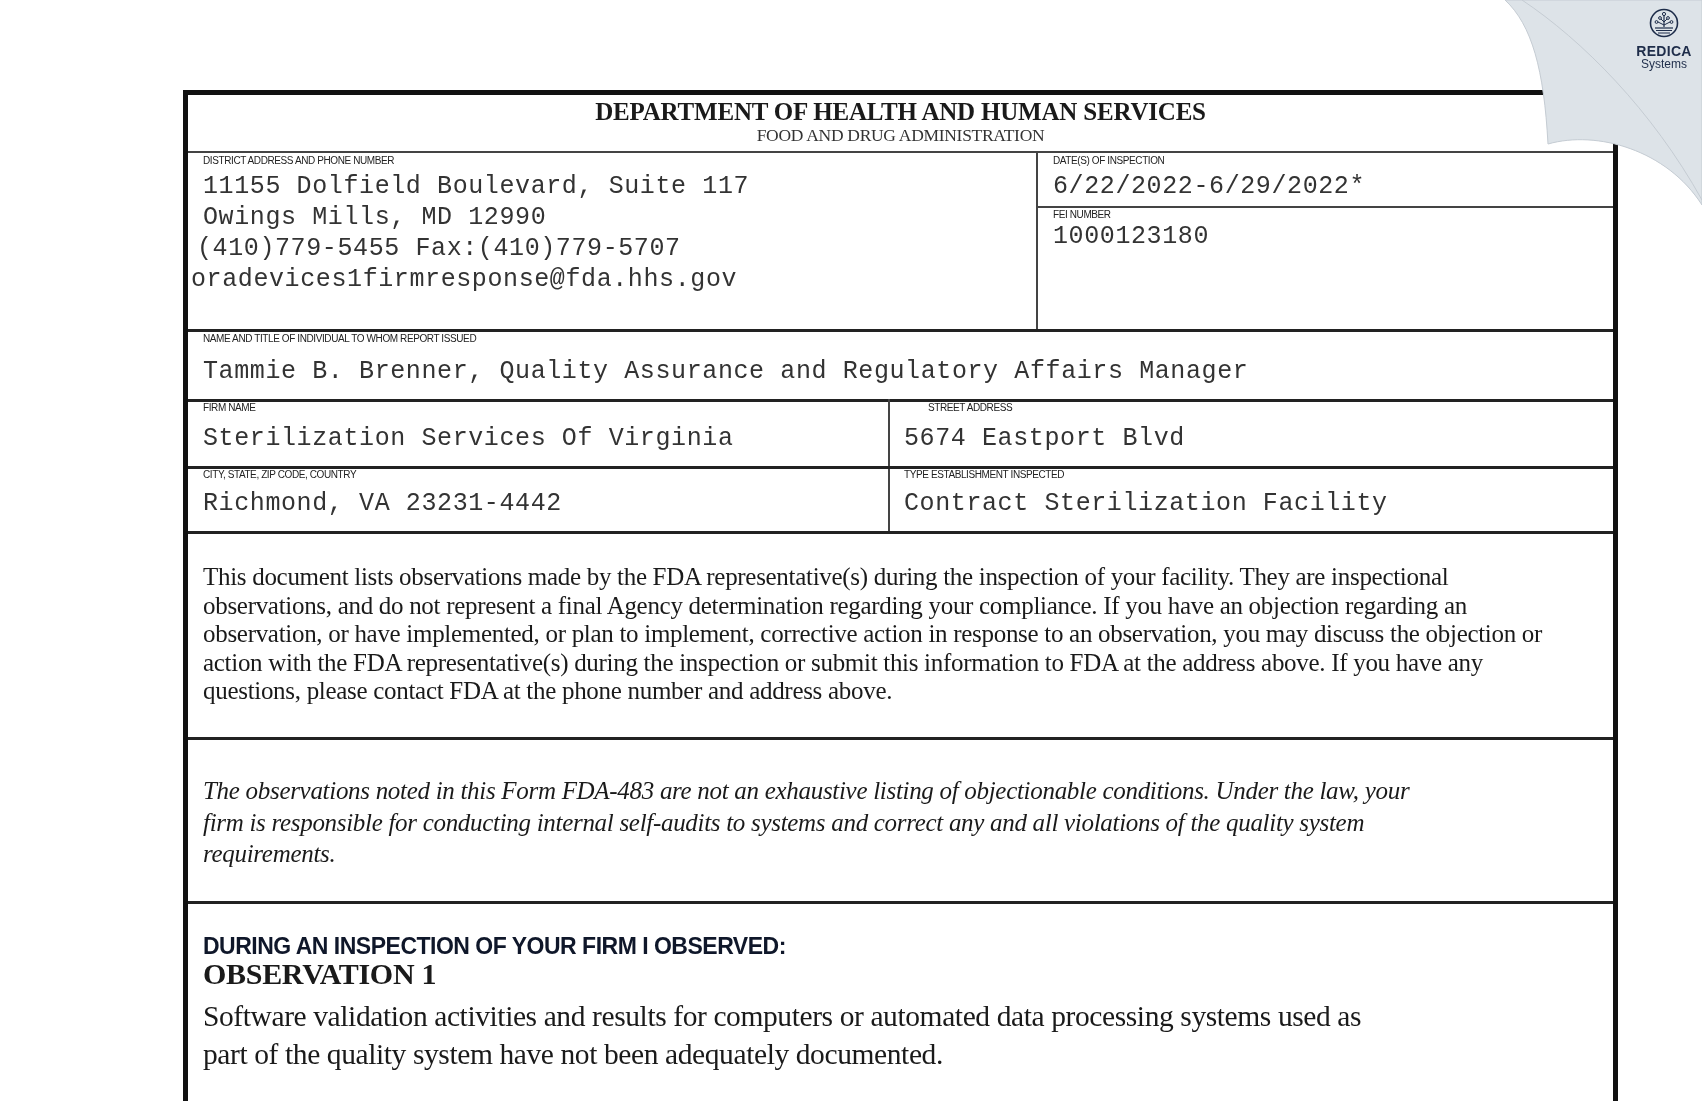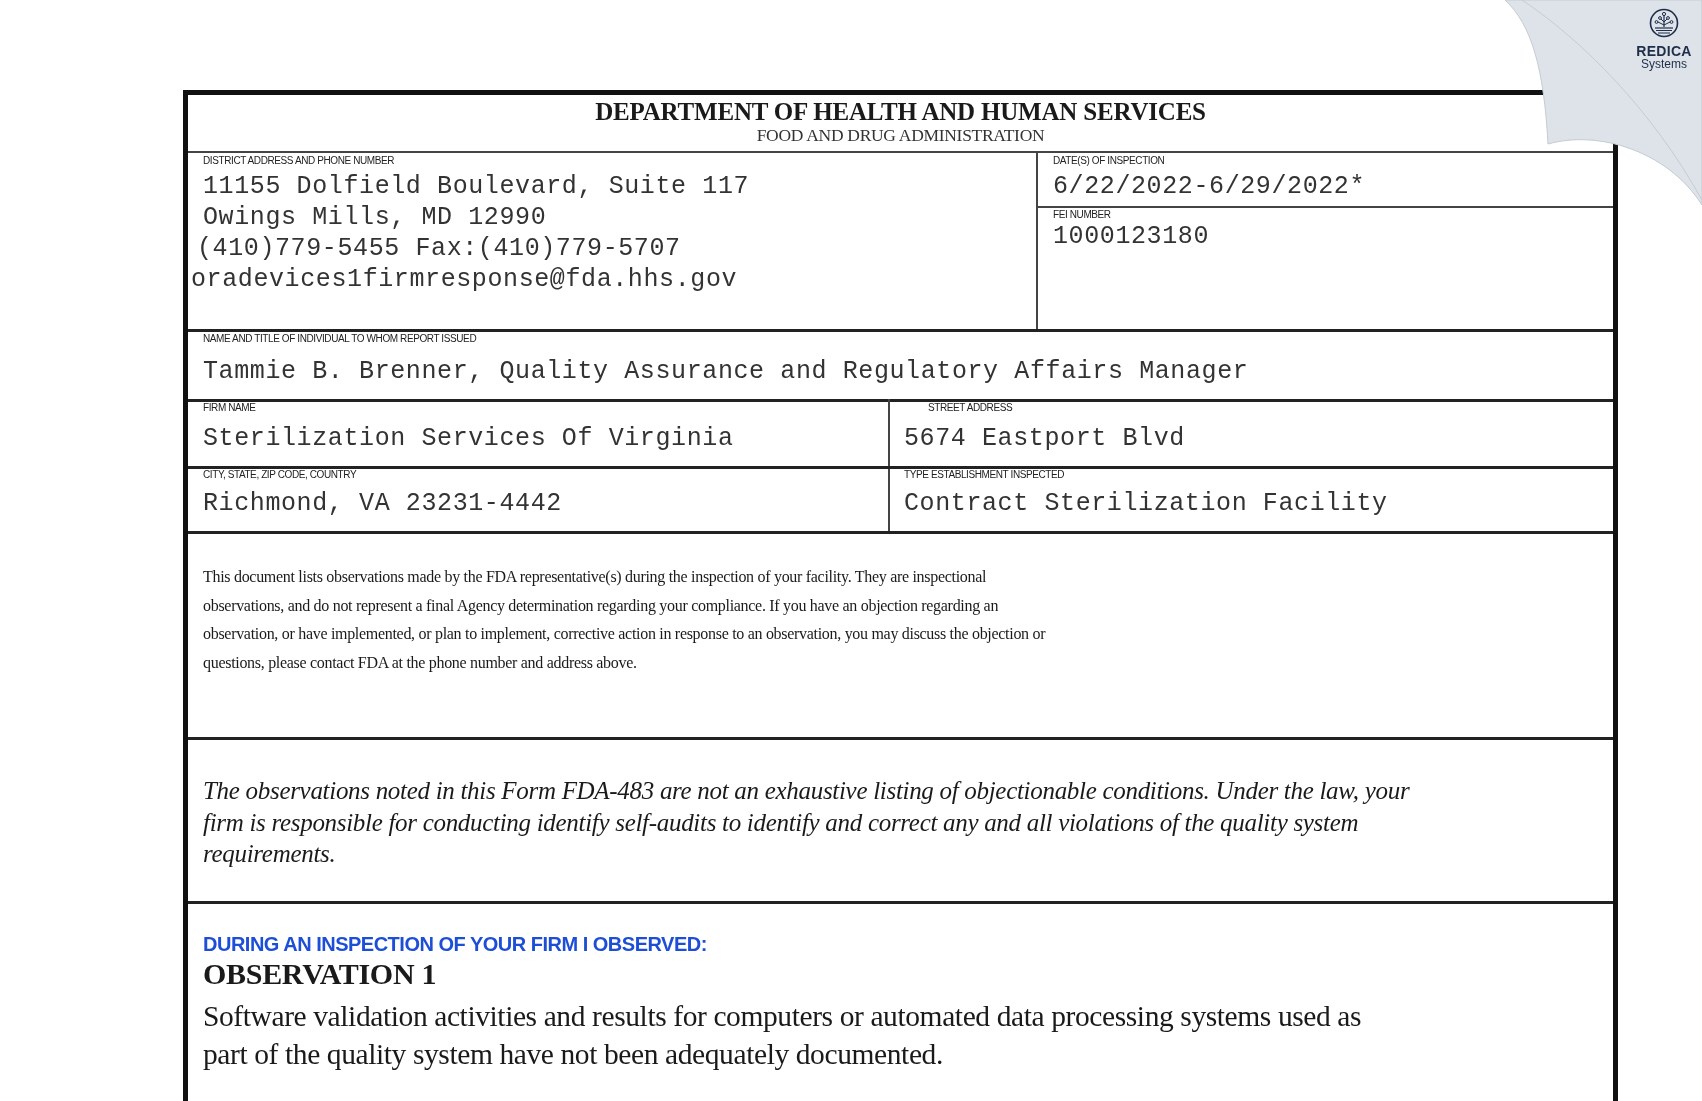--- a/index.html
+++ b/index.html
@@ -5,21 +5,21 @@
   html, body { margin:0; padding:0; }
   body { width:1702px; height:1101px; background:#ffffff; position:relative; overflow:hidden; font-family:"Liberation Serif", serif; color:#1a1a1a; }
   .form { position:absolute; left:183px; top:90px; width:1435px; height:1040px; border-left:5px solid #111; border-top:5px solid #111; border-right:5px solid #111; box-sizing:border-box; }
   .abs { position:absolute; }
   .hline { position:absolute; left:0; right:0; height:0; border-top:2px solid #444; }
   .hline.dark { border-top:3px solid #222; }
   .vline { position:absolute; width:0; border-left:2px solid #444; }
   .label { position:absolute; font-family:"Liberation Sans", sans-serif; font-size:10px; letter-spacing:-0.4px; color:#222; white-space:nowrap; }
   .mono { position:absolute; font-family:"Liberation Mono", monospace; font-size:25px; color:#333; white-space:nowrap; letter-spacing:0.6px; }
   .title { position:absolute; left:0; right:0; text-align:center; white-space:nowrap; }
-  .para { position:absolute; left:15px; width:1400px; font-family:"Liberation Serif", serif; font-size:16px; line-height:28.5px; color:#1a1a1a; letter-spacing:-0.3px; }
+  .para { position:absolute; left:15px; width:1400px; font-family:"Liberation Serif", serif; font-size:25px; line-height:28.5px; color:#1a1a1a; letter-spacing:-0.3px; }
   .para .ln { display:block; white-space:nowrap; }
   .italic { font-style:italic; font-size:25px; line-height:31.5px; }
   .curl { position:absolute; right:0; top:0; width:200px; height:205px; }
   .logo { position:absolute; left:1636px; top:8px; width:56px; text-align:center; }
   .logo-text { font-family:"Liberation Sans", sans-serif; font-weight:bold; font-size:14px; color:#1e2d4a; letter-spacing:0.3px; line-height:15px; }
   .logo-sub { font-family:"Liberation Sans", sans-serif; font-size:12px; color:#1e2d4a; line-height:11px; }
 </style>
 </head>
 <body>
 
@@ -59,32 +59,33 @@
   <div class="label" style="left:15px; top:374px;">CITY, STATE, ZIP CODE, COUNTRY</div>
   <div class="mono" style="left:15px; top:394px;">Richmond, VA 23231-4442</div>
   <div class="label" style="left:716px; top:374px;">TYPE ESTABLISHMENT INSPECTED</div>
   <div class="mono" style="left:716px; top:394px;">Contract Sterilization Facility</div>
   <div class="hline dark" style="top:436px;"></div>
 
   <div class="para" style="top:468px;">
     <span class="ln">This document lists observations made by the FDA representative(s) during the inspection of your facility. They are inspectional</span>
     <span class="ln">observations, and do not represent a final Agency determination regarding your compliance. If you have an objection regarding an</span>
     <span class="ln">observation, or have implemented, or plan to implement, corrective action in response to an observation, you may discuss the objection or</span>
+    <span class="ln">action with the FDA representative(s) during the inspection or submit this information to FDA at the address above. If you have any</span>
     <span class="ln">questions, please contact FDA at the phone number and address above.</span>
   </div>
   <div class="hline dark" style="top:642px;"></div>
 
   <div class="para italic" style="top:680px;">
     <span class="ln">The observations noted in this Form FDA-483 are not an exhaustive listing of objectionable conditions. Under the law, your</span>
-    <span class="ln">firm is responsible for conducting identify self-audits to identify and correct any and all violations of the quality system</span>
+    <span class="ln">firm is responsible for conducting internal self-audits to systems and correct any and all violations of the quality system</span>
     <span class="ln">requirements.</span>
   </div>
   <div class="hline dark" style="top:806px;"></div>
 
-  <div class="abs" style="left:15px; top:838px; font-family:'Liberation Sans',sans-serif; font-weight:bold; font-size:20px; letter-spacing:-0.5px; color:#1d4ed8; white-space:nowrap;">DURING AN INSPECTION OF YOUR FIRM I OBSERVED:</div>
+  <div class="abs" style="left:15px; top:838px; font-family:'Liberation Sans',sans-serif; font-weight:bold; font-size:23px; letter-spacing:-0.5px; color:#0f172a; white-space:nowrap;">DURING AN INSPECTION OF YOUR FIRM I OBSERVED:</div>
   <div class="abs" style="left:15px; top:862px; font-family:'Liberation Serif',serif; font-weight:bold; font-size:30px; letter-spacing:-0.3px; color:#1a1a1a; white-space:nowrap;">OBSERVATION 1</div>
   <div class="para" style="top:902px; font-size:29.5px; line-height:38px; letter-spacing:-0.4px;">
     <span class="ln">Software validation activities and results for computers or automated data processing systems used as</span>
     <span class="ln">part of the quality system have not been adequately documented.</span>
   </div>
 </div>
 
 <svg class="curl" viewBox="0 0 200 205">
   <path d="M3 0 C 30 25, 42 70, 46 144 C 95 130, 165 150, 200 205 L 200 0 Z" fill="#dde3e8" stroke="#c5ccd3" stroke-width="1"></path>
   <path d="M20 0 C 80 40, 150 110, 200 200" fill="none" stroke="#c5ccd3" stroke-width="1"></path>

